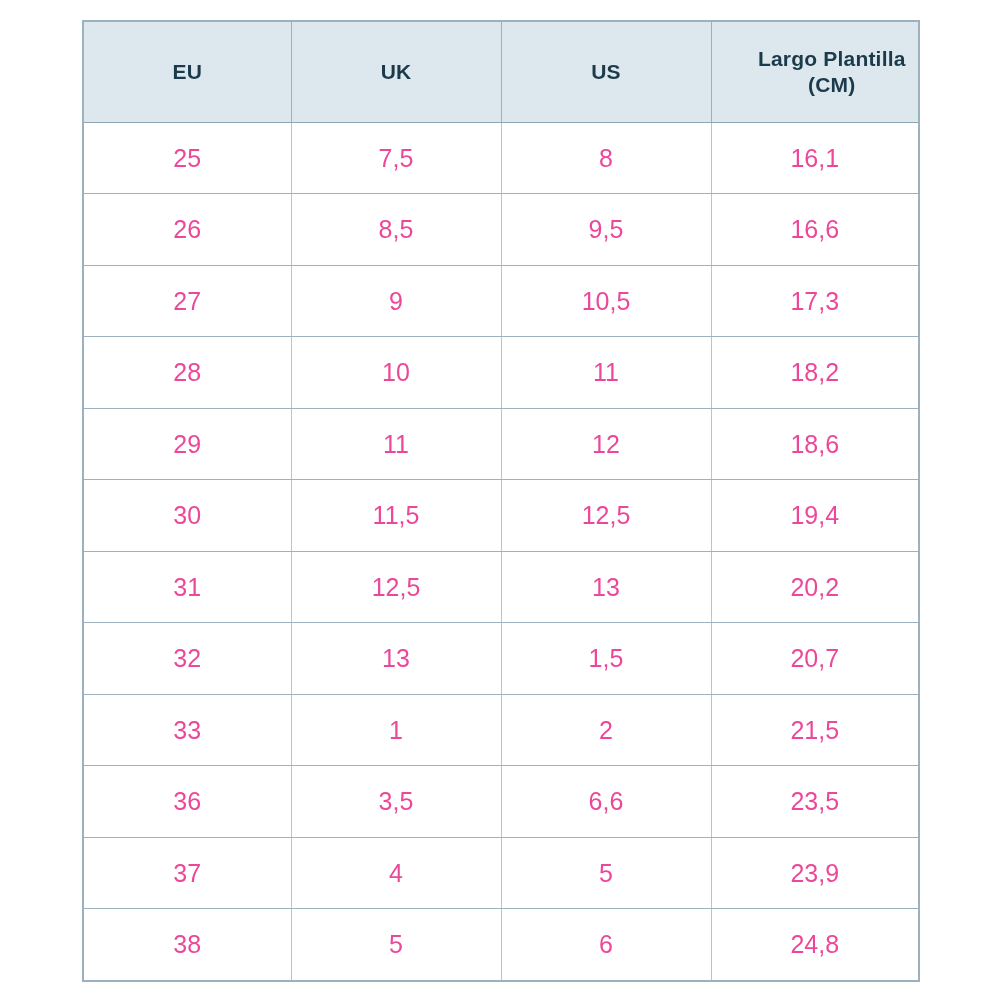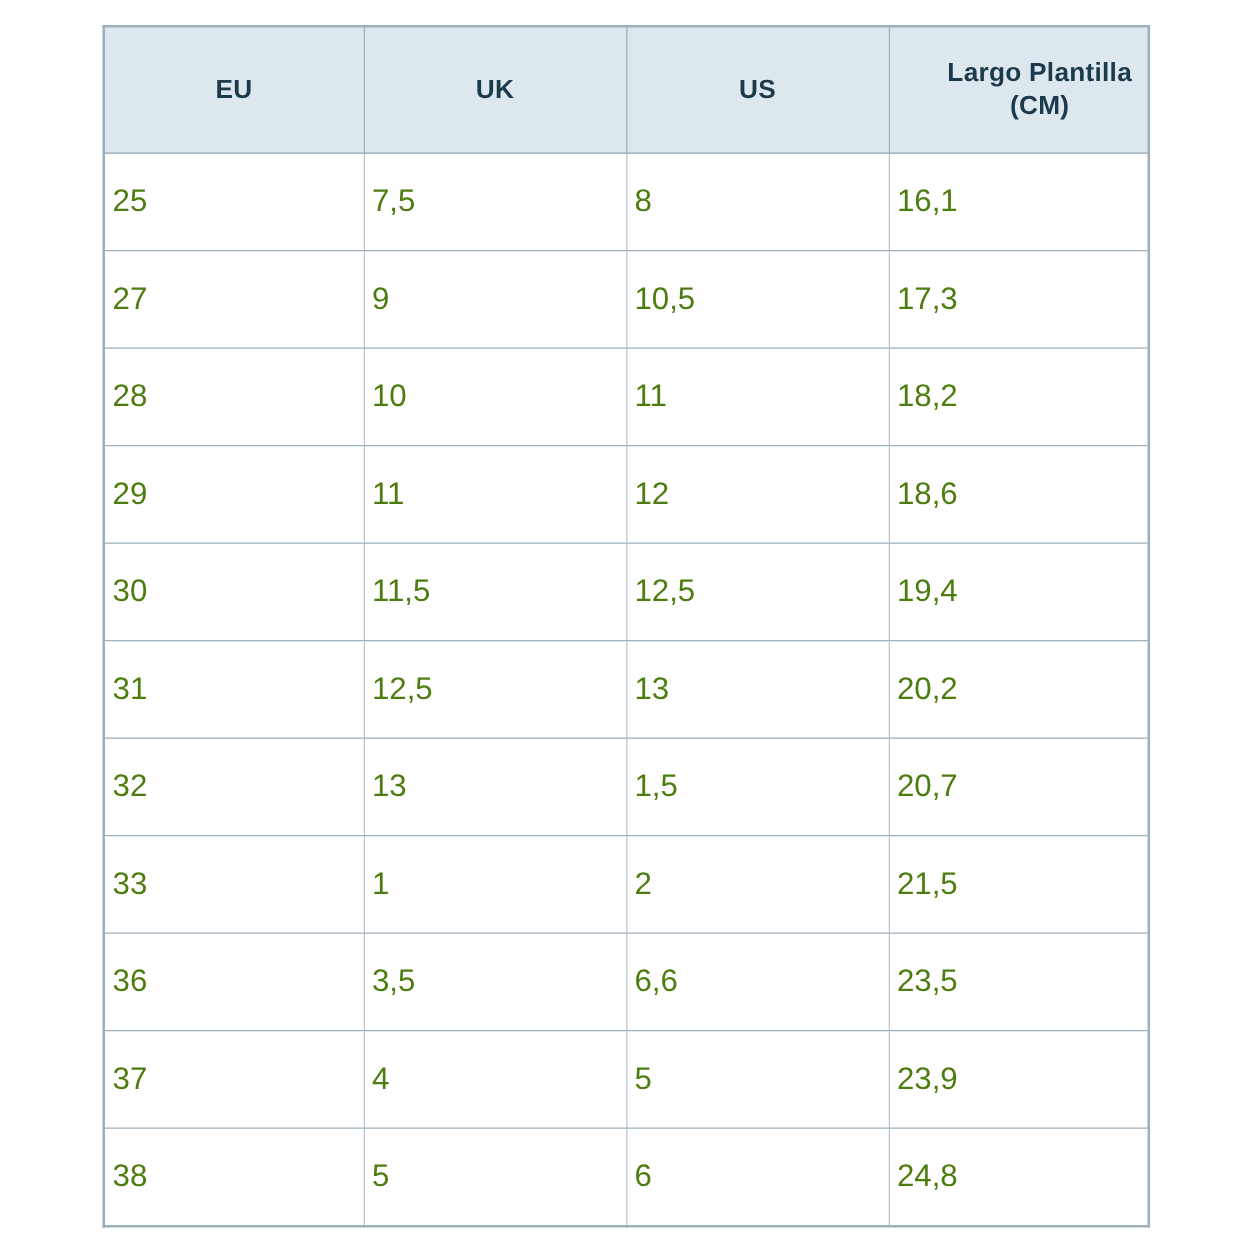--- a/index.html
+++ b/index.html
@@ -57,24 +57,24 @@
     border-bottom: 1px solid #8fa5b3;
     font-stretch: condensed;
   }
 
   thead th:last-child { border-right: none; padding-left: 40px; }
 
   thead th .hdr-line { display: block; }
 
   tbody td {
     background: #ffffff;
-    color: #4d7c0f;
+    color: #ec4899;
     font-size: 25px;
     font-weight: 400;
-    text-align: left;
+    text-align: center;
     vertical-align: middle;
     height: 61.5px;
     padding: 0 6px;
     border-right: 1px solid #b6c6d1;
     border-bottom: 1px solid #9db0bd;
     font-stretch: condensed;
   }
 
   tbody td:last-child { border-right: none; }
   tbody tr:last-child td { border-bottom: none; }
@@ -107,20 +107,26 @@
             <span class="hdr-line">(CM)</span>
           </th>
         </tr>
       </thead>
       <tbody id="table-body">
           <tr>
             <td>25</td>
             <td>7,5</td>
             <td>8</td>
             <td>16,1</td>
+          </tr>
+          <tr>
+            <td>26</td>
+            <td>8,5</td>
+            <td>9,5</td>
+            <td>16,6</td>
           </tr>
           <tr>
             <td>27</td>
             <td>9</td>
             <td>10,5</td>
             <td>17,3</td>
           </tr>
           <tr>
             <td>28</td>
             <td>10</td>

